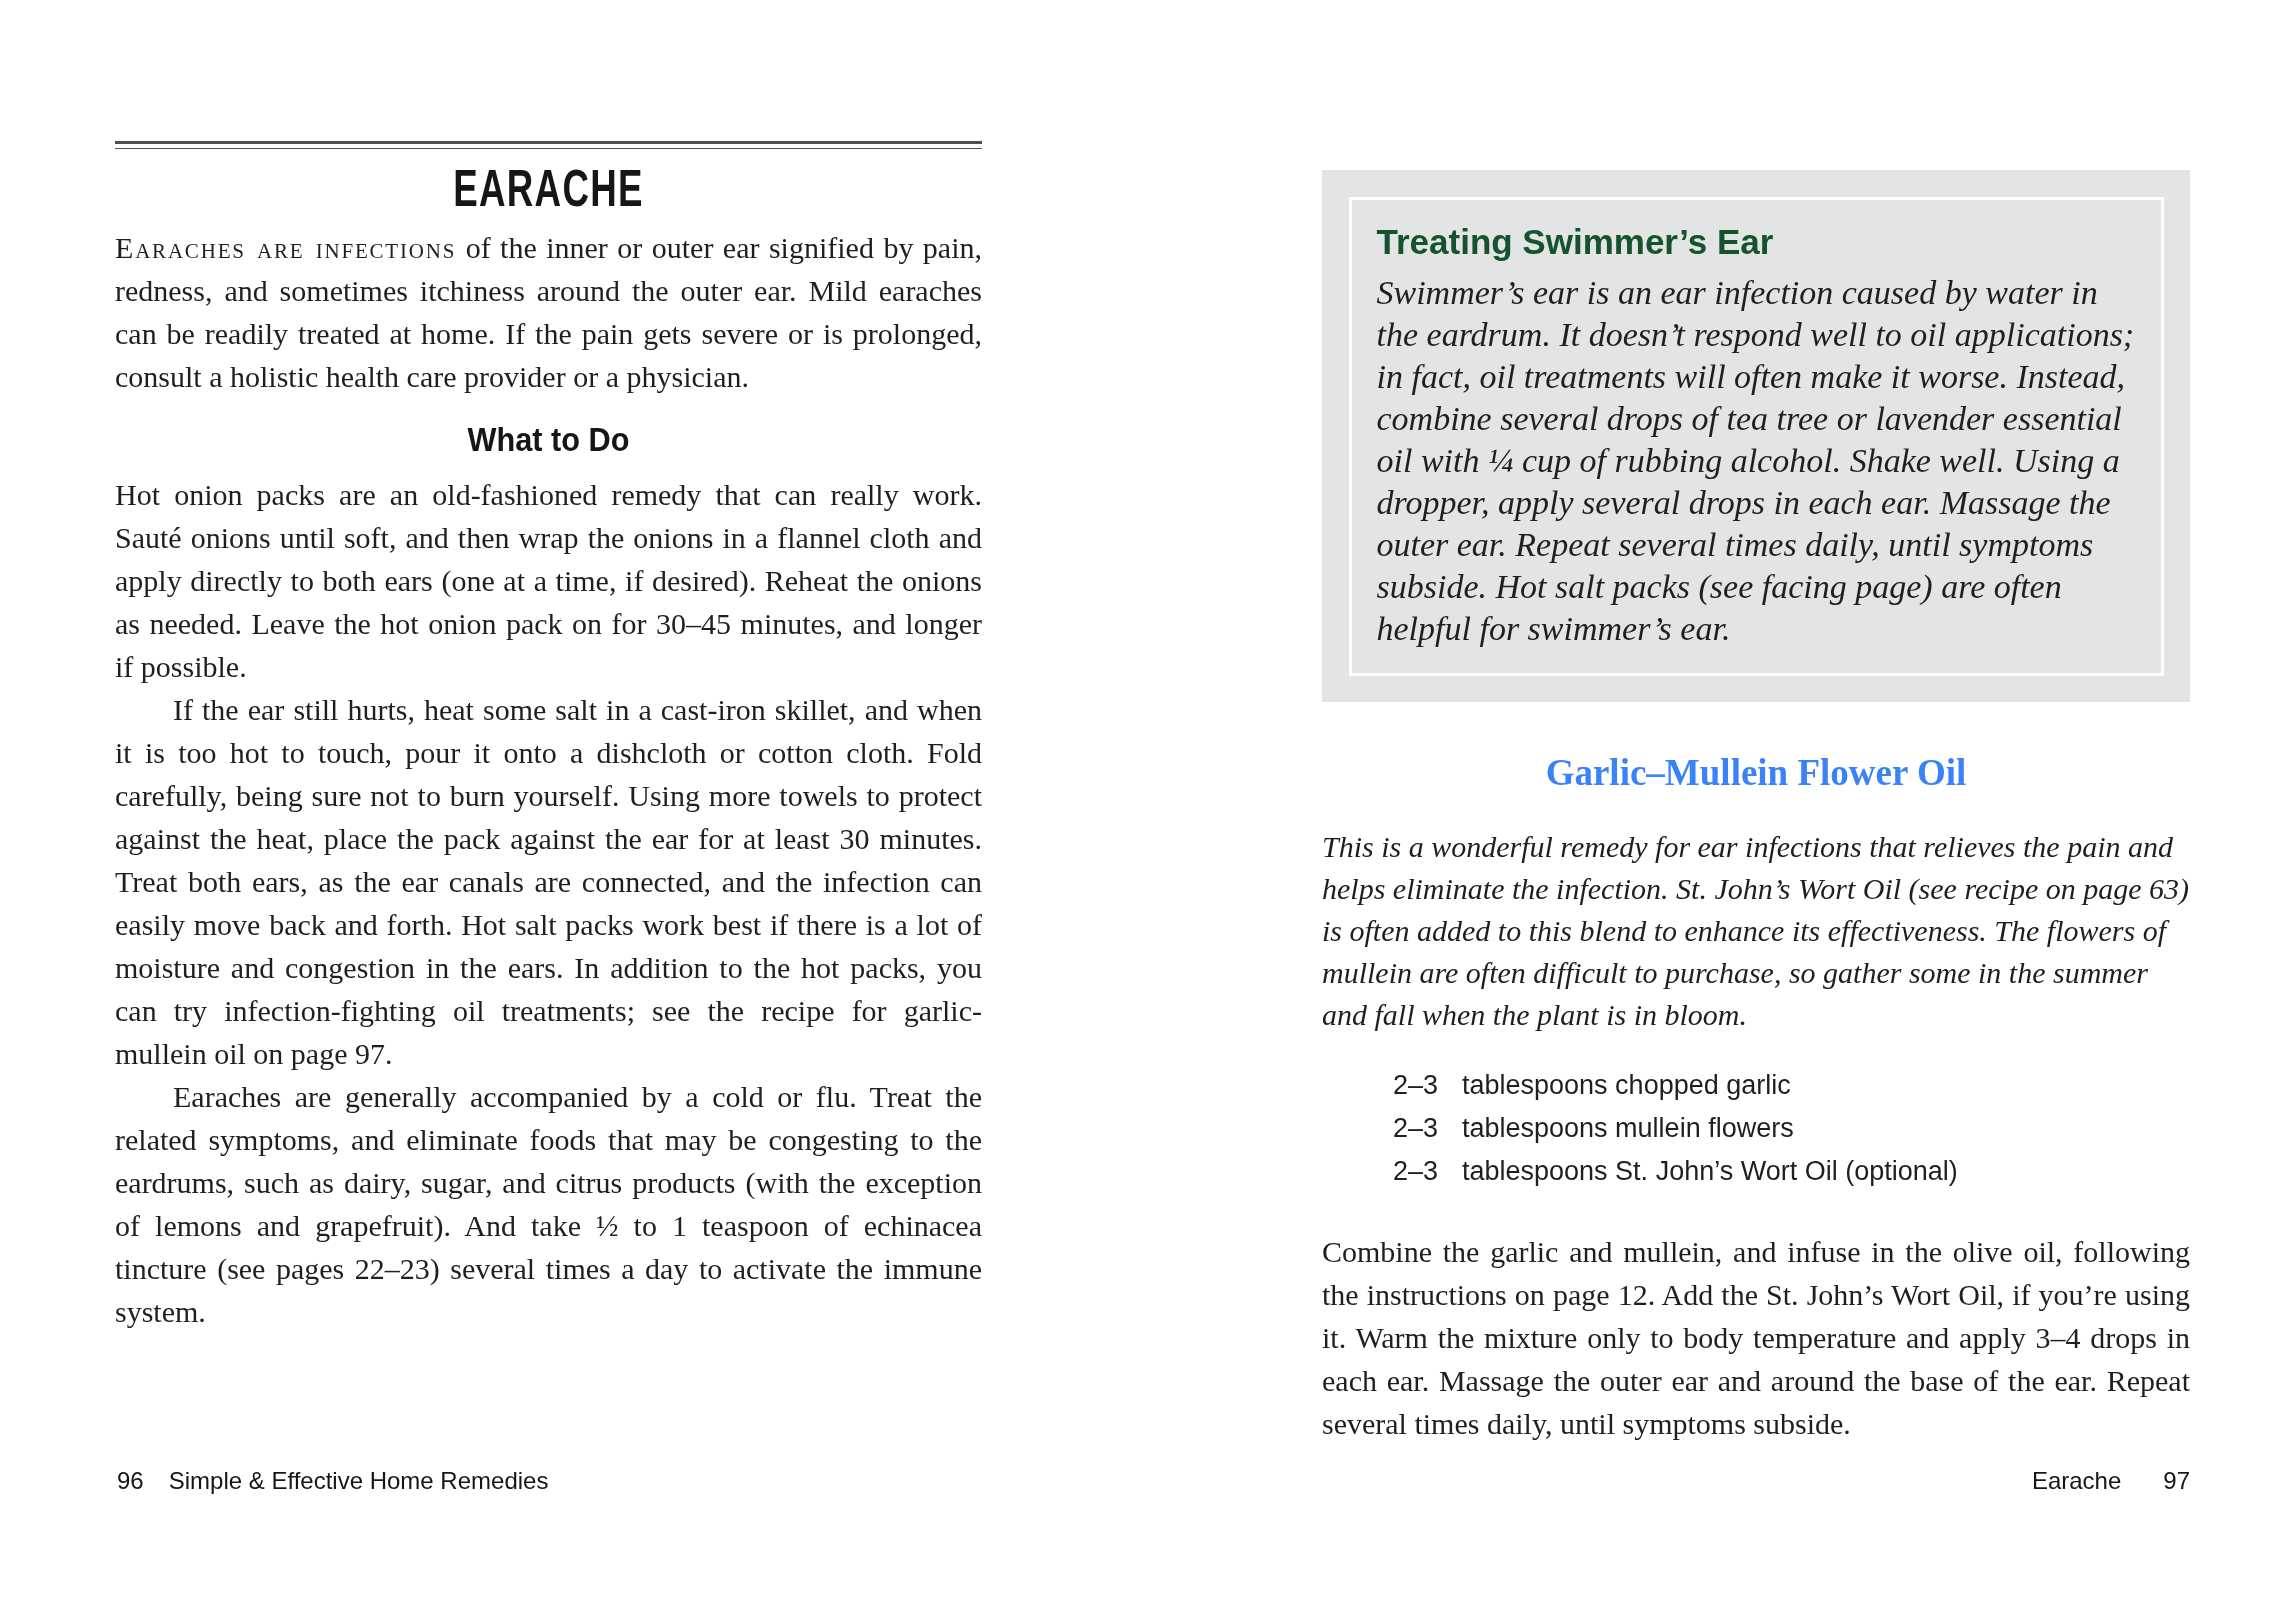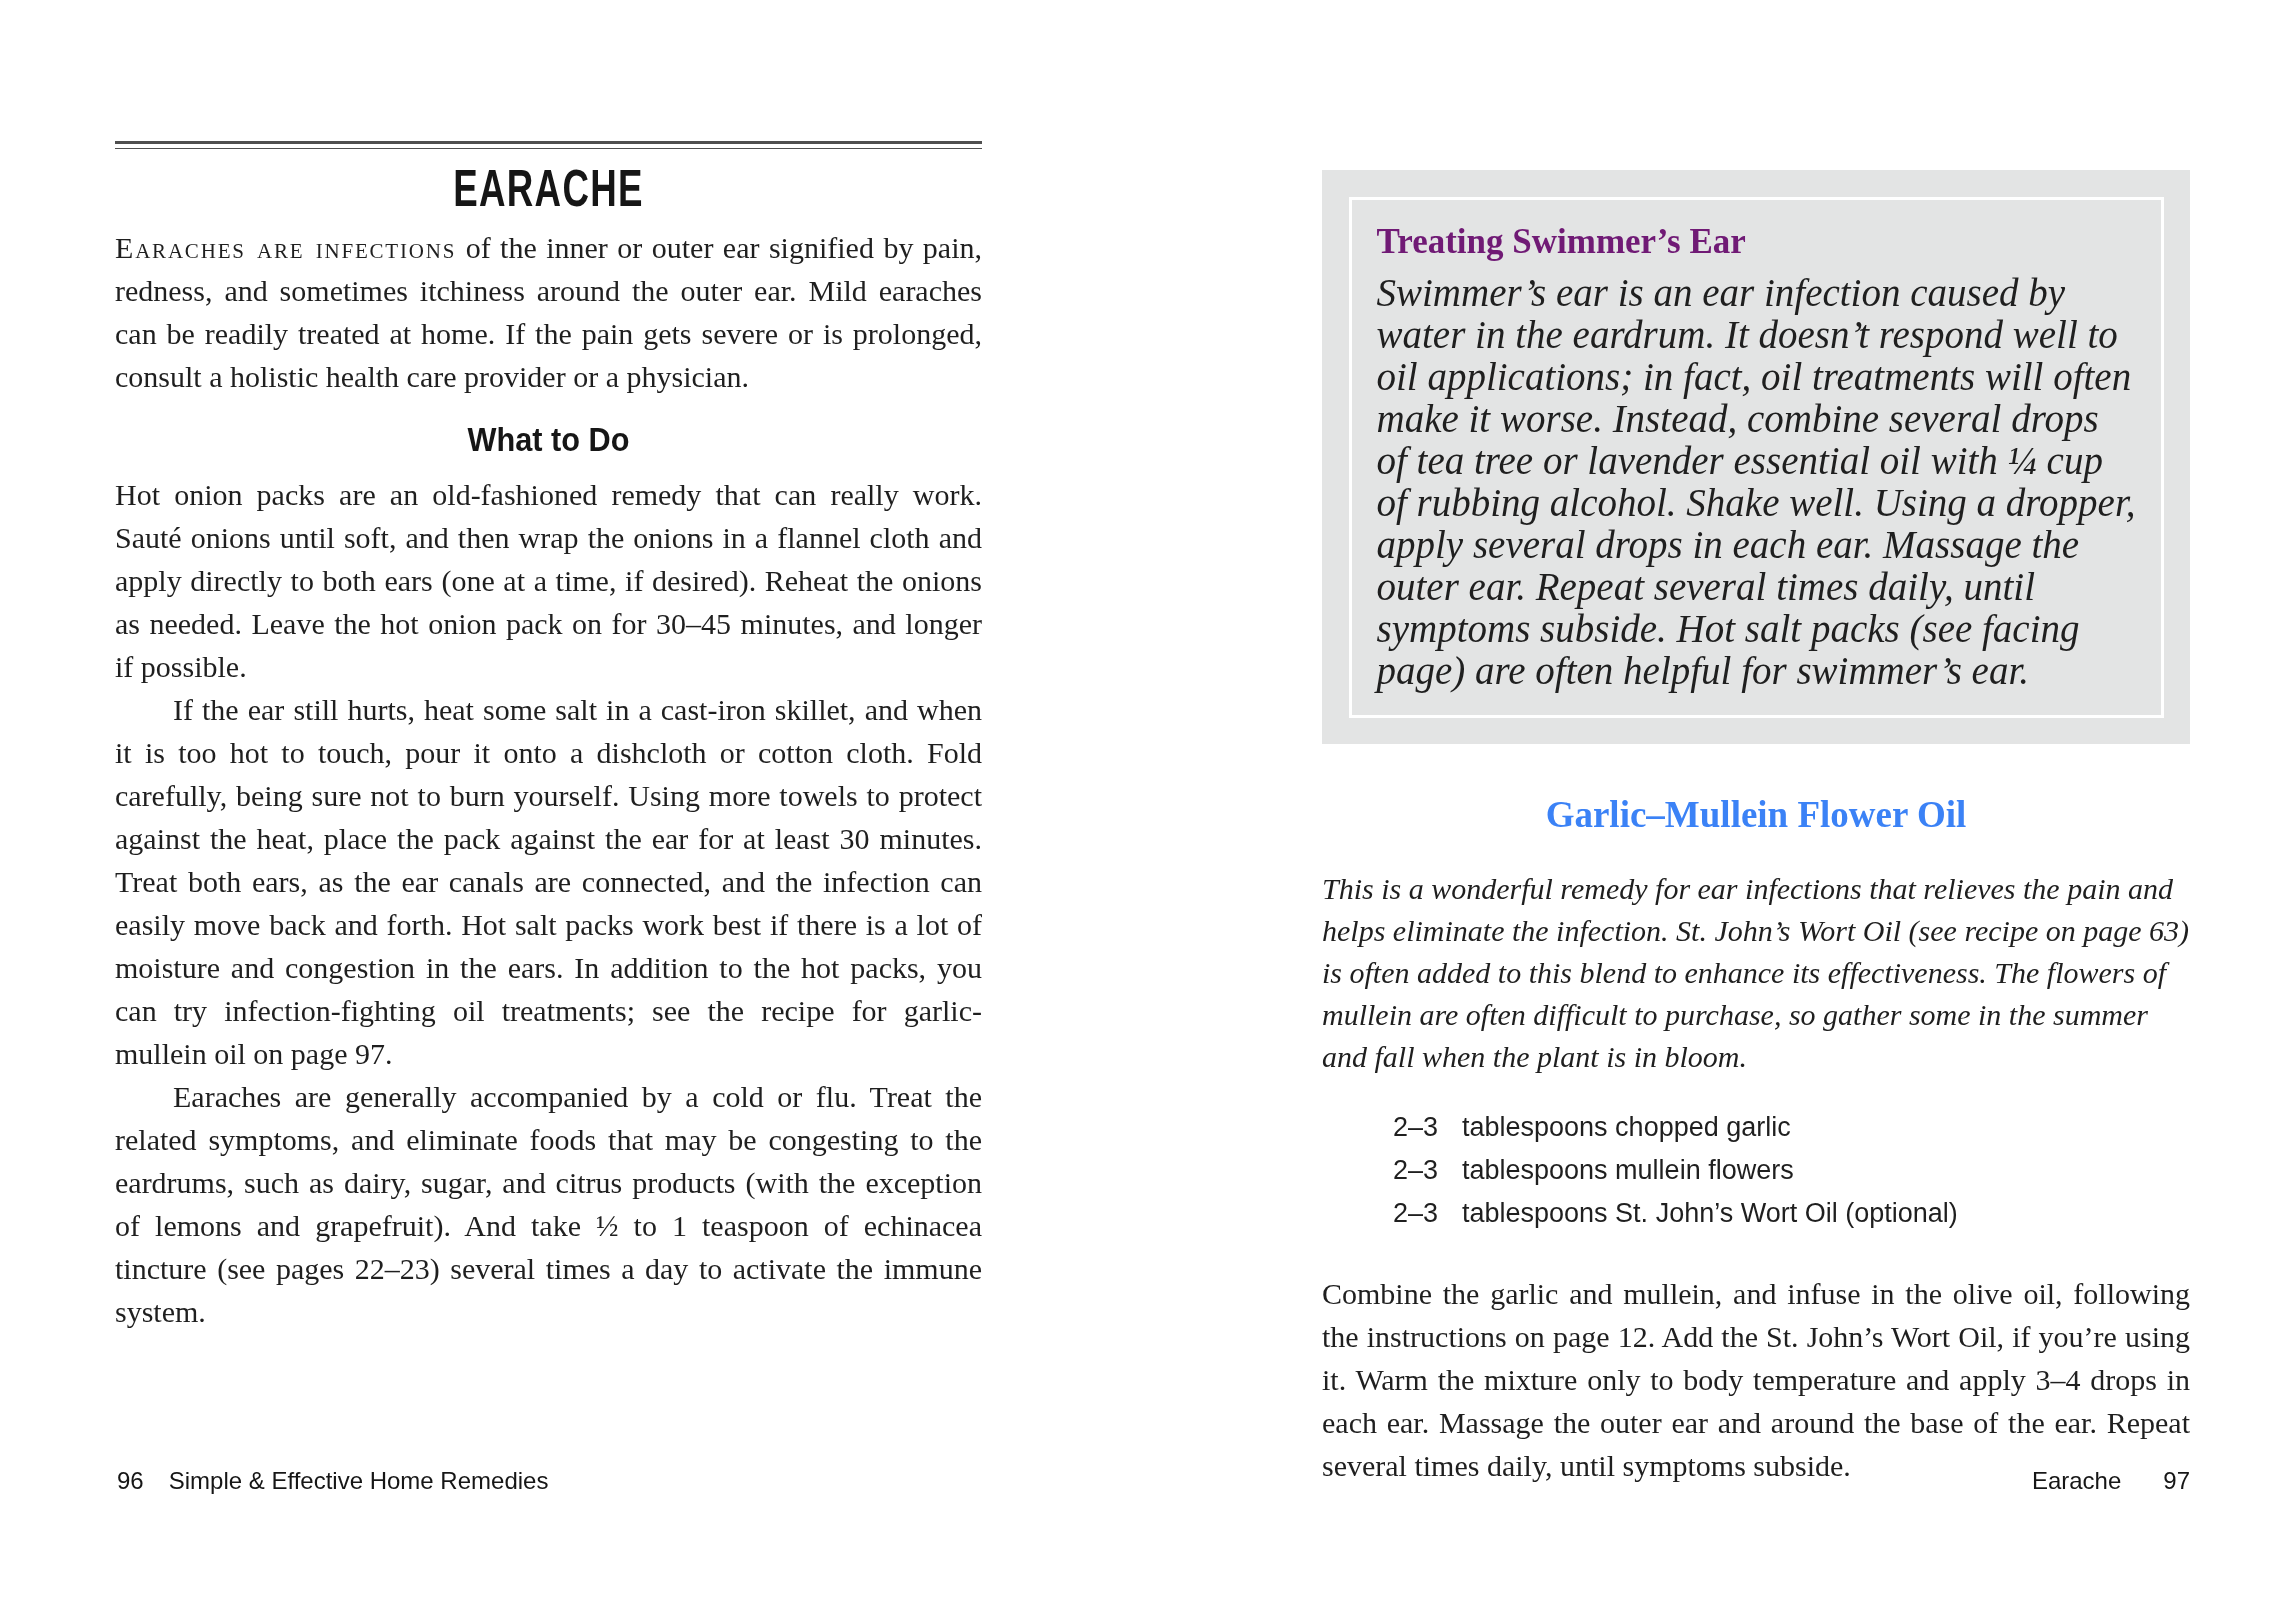--- a/index.html
+++ b/index.html
@@ -64,30 +64,30 @@
   }
   .sidebar-box {
     background: #e3e4e4;
     padding: 26.5px;
   }
   .sidebar-box-inner {
     border: 3.5px solid #ffffff;
     padding: 19.4px 25px 23px 25px;
   }
   .box-title {
-    font-family: Liberation Serif, serif;
+    font-family: Liberation Sans, sans-serif;
     font-weight: bold;
     font-size: 35px;
     line-height: 46px;
-    color: #701a75;
+    color: #14532d;
     margin: 0 0 7px 0;
   }
   .box-body {
     font-style: italic;
-    font-size: 39px;
+    font-size: 34px;
     line-height: 42px;
     margin: 0;
   }
   .recipe-title {
     font-family: Liberation Serif, serif;
     font-weight: 600;
     font-size: 37px;
     color: #3b82f6;
     text-align: center;
     margin: 49px 0 0 0;

